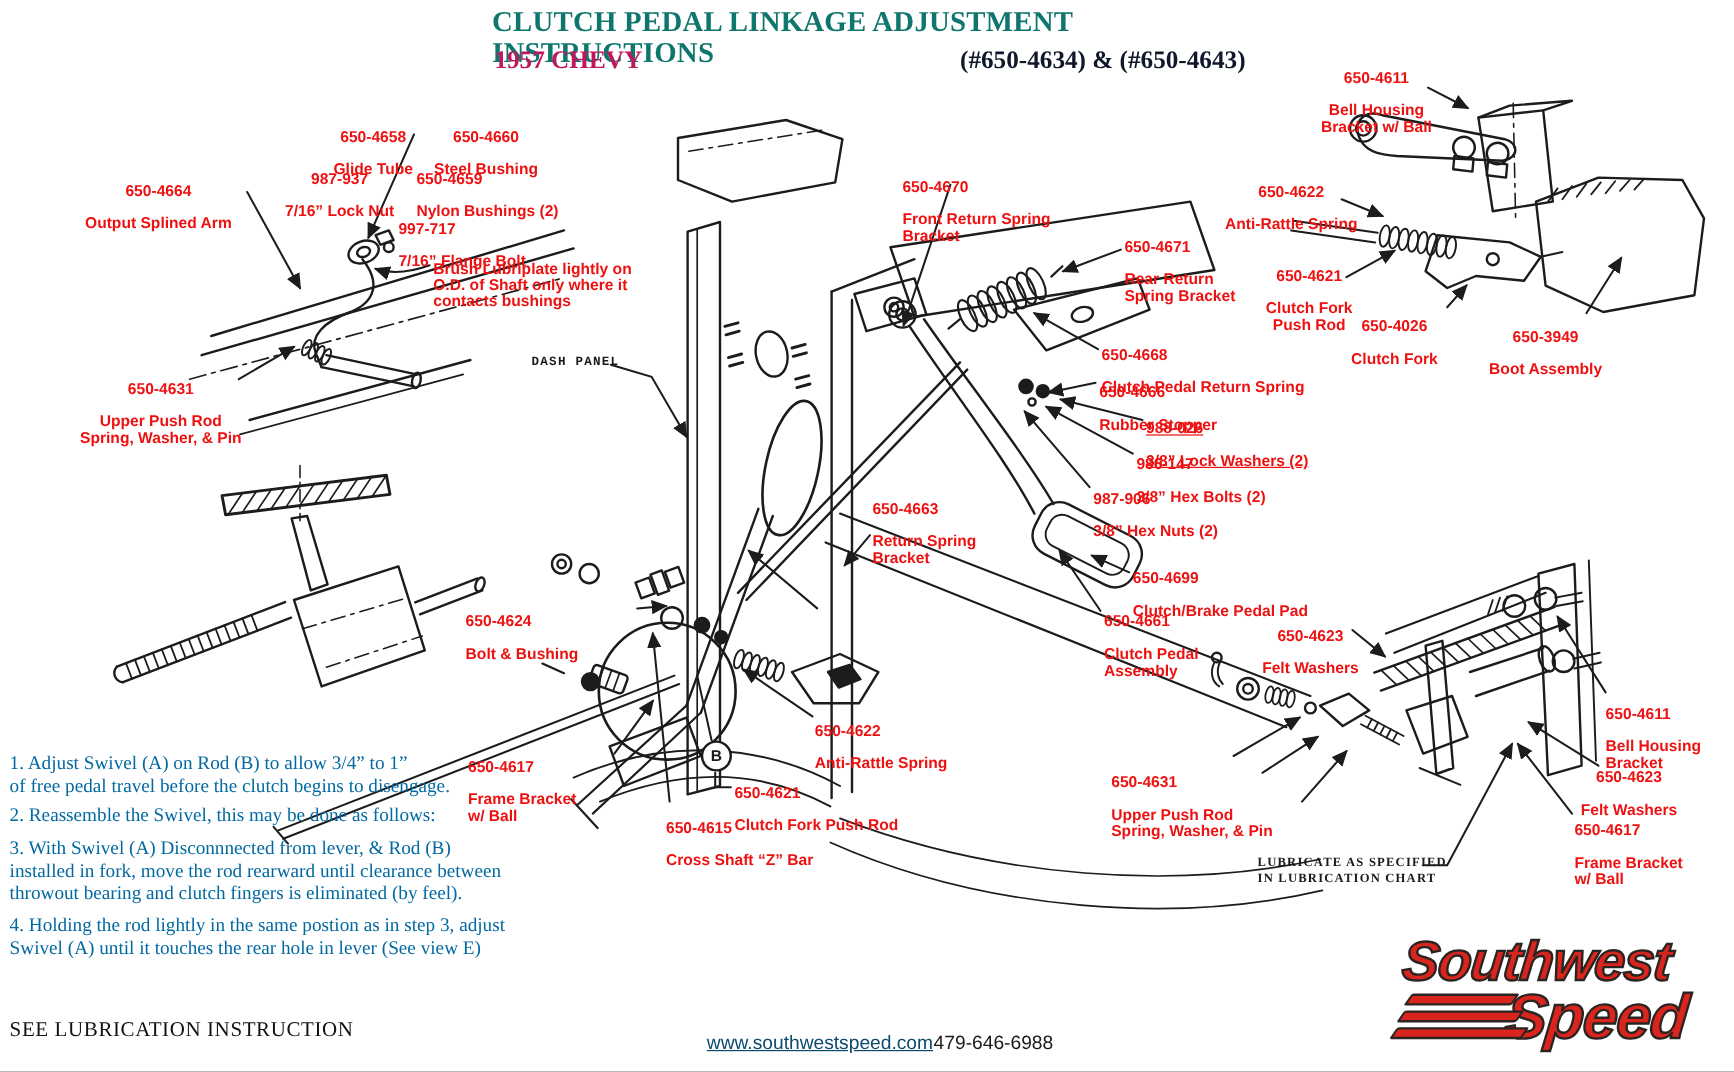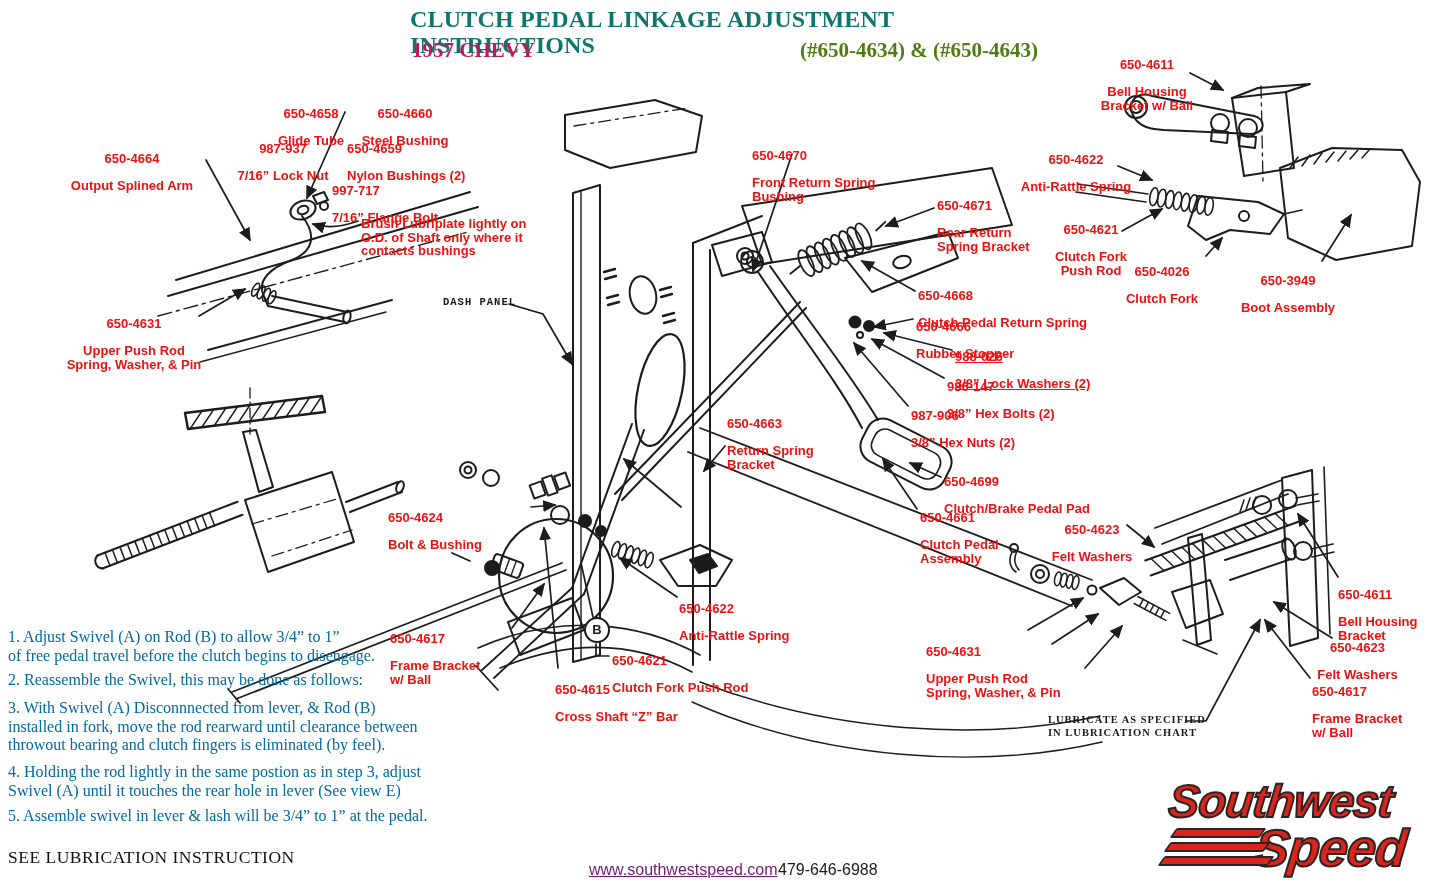--- a/index.html
+++ b/index.html
@@ -2,37 +2,37 @@
 <html><head>
 <meta charset="utf-8">
 <style>
   html,body{margin:0;padding:0;background:#888;}
   #canvas{position:relative;width:1445px;height:893px;background:#ffffff;overflow:hidden;
           font-family:"Liberation Sans",sans-serif;}
   #art{position:absolute;left:0;top:0;z-index:1;}
   
   .title{position:absolute;left:410px;top:6px;width:660px;font:bold 24px/1.1 "Liberation Serif",serif;color:#0f766e;letter-spacing:.2px;}
   .sub-l{position:absolute;left:412px;top:38px;font:bold 21px "Liberation Serif",serif;color:#be185d;}
-  .sub-r{position:absolute;left:800px;top:38px;font:bold 21px "Liberation Serif",serif;color:#4d7c0f;}
+  .sub-r{position:absolute;left:800px;top:38px;font:bold 21px "Liberation Serif",serif;color:#0f172a;}
   
   .pl{position:absolute;z-index:3;color:#ee1111;font:bold 13px/1.06 "Liberation Sans",sans-serif;
       text-align:center;white-space:pre-line;}
   .pl .pn,.pl .pd{display:block;}
   .tl{text-align:left}.tr{text-align:left}
   
   .bk{position:absolute;z-index:3;color:#1a1a1a;font:bold 10.5px/1.25 "Liberation Serif",serif;
       letter-spacing:1px;white-space:pre-line;}
   .viewb{position:absolute;z-index:3;left:584px;top:617px;width:22px;height:22px;border:2px solid #1a1a1a;
       border-radius:50%;text-align:center;font:bold 13px/22px "Liberation Sans",sans-serif;color:#1a1a1a;background:#fff;}
   
   .ins{position:absolute;left:8px;z-index:3;width:478px;color:#0369a1;
        font:16px/1.16 "Liberation Serif",serif;white-space:pre-line;}
   .seenote{position:absolute;left:8px;top:847px;z-index:3;color:#111;font:17.5px "Liberation Serif",serif;letter-spacing:.5px;}
   
-  .weblink{position:absolute;left:589px;top:861px;z-index:3;color:#701a75;font:16px "Liberation Sans",sans-serif;text-decoration:underline;}
+  .weblink{position:absolute;left:589px;top:861px;z-index:3;color:#0c4a6e;font:16px "Liberation Sans",sans-serif;text-decoration:underline;}
   .phone{position:absolute;left:778px;top:861px;z-index:3;color:#1a1a1a;font:16px "Liberation Sans",sans-serif;}
   
   .logo{position:absolute;right:22px;top:778px;z-index:3;width:260px;height:108px;}
   .logo .l1{position:absolute;left:6px;top:0;font:bold italic 46px/1 "Liberation Sans",sans-serif;
             color:#d9251d;-webkit-text-stroke:2px #2a2422;letter-spacing:-1px;transform:skewX(-6deg);}
   .logo .l2{position:absolute;left:92px;top:44px;font:bold italic 52px/1 "Liberation Sans",sans-serif;
             color:#d9251d;-webkit-text-stroke:2px #2a2422;letter-spacing:-1px;transform:skewX(-6deg);}
   .sline{position:absolute;height:6px;background:#d9251d;border:2px solid #2a2422;border-radius:2px;transform:skewX(-35deg);}
   .s1{left:10px;top:50px;width:86px;}
   .s2{left:4px;top:64px;width:96px;}
@@ -343,21 +343,21 @@
 contacts bushings</span>
   </div>
   <div class="pl" style="left:43px;top:303px;width:182px;">
     <span class="pn">650-4631</span>
     <span class="pd">Upper Push Rod
 Spring, Washer, &amp; Pin</span>
   </div>
   <div class="pl tl" style="left:752px;top:135px;">
     <span class="pn">650-4670</span>
     <span class="pd">Front Return Spring
-Bushing</span>
+Bracket</span>
   </div>
   <div class="pl tl" style="left:937px;top:185px;">
     <span class="pn">650-4671</span>
     <span class="pd">Rear Return
 Spring Bracket</span>
   </div>
   <div class="pl tl" style="left:918px;top:275px;">
     <span class="pn">650-4668</span>
     <span class="pd">Clutch Pedal Return Spring</span>
   </div>
@@ -442,21 +442,20 @@
   <div class="viewb">B</div>
 
   <div class="ins" style="top:628px;">1.  Adjust Swivel (A) on Rod (B) to allow 3/4” to 1”
  of free pedal travel before the clutch begins to disengage.</div>
   <div class="ins" style="top:671px;">2. Reassemble the Swivel, this may be done as follows:</div>
   <div class="ins" style="top:699px;">3. With Swivel (A) Disconnnected from lever, &amp; Rod (B)
 installed in fork, move the rod rearward until clearance between
 throwout bearing and clutch fingers is eliminated (by feel).</div>
   <div class="ins" style="top:763px;">4.  Holding the rod lightly in the same postion as in step 3, adjust
 Swivel (A) until it touches the rear hole in lever (See view E)</div>
-  <div class="ins" style="top:807px;">5.  Assemble swivel in lever &amp; lash will be 3/4”  to 1” at the pedal.</div>
   <div class="seenote">SEE LUBRICATION INSTRUCTION</div>
 
   <a class="weblink" href="#">www.southwestspeed.com</a>
   <div class="phone">479-646-6988</div>
 
   <div class="logo">
     <span class="l1">Southwest</span>
     <span class="l2">Speed</span>
     <div class="sline s1"></div>
     <div class="sline s2"></div>

